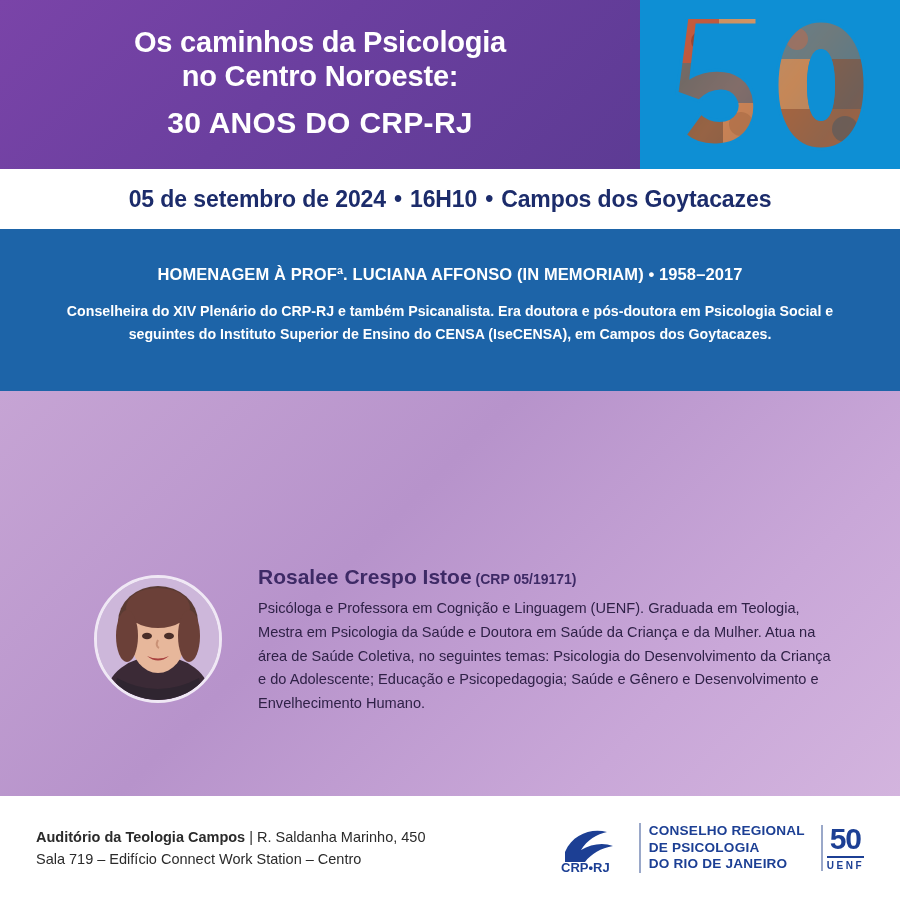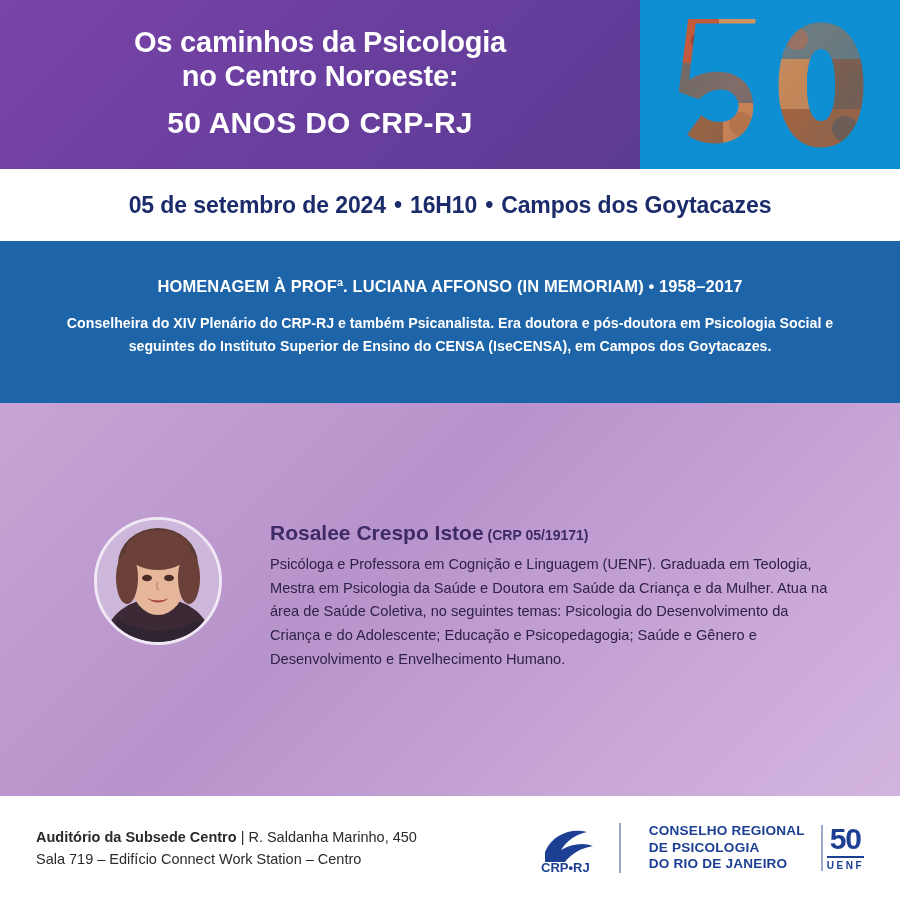--- a/index.html
+++ b/index.html
@@ -58,21 +58,21 @@
   }
   .digit {
     position: relative;
     width: 96px; height: 132px;
     margin: 0 3px;
   }
   .digit svg { display: block; }
 
   
   .datebar {
-    height: 72px;
+    height: 60px;
     background: #ffffff;
     display: flex;
     align-items: center;
     justify-content: center;
     color: #1c2c6b;
     font-weight: bold;
     font-size: 23px;
     letter-spacing: -0.1px;
   }
   .datebar .sep { margin: 0 8px; color: #1c2c6b; }
@@ -97,24 +97,23 @@
     font-weight: bold;
     max-width: 790px;
     margin: 0 auto;
   }
 
   
   .speaker-area {
     flex: 1 1 auto;
     background: linear-gradient(135deg, #c6a4d4 0%, #b793cb 40%, #c9a7d8 75%, #d3b4de 100%);
     position: relative;
-    padding: 114px 58px 0 58px;
-    display: flex;
-    align-items: flex-start;
-    gap: 12px;
+    padding: 90px 58px 0 58px;
+    display: flex;
+    align-items: center;
   }
   .avatar-col { flex: 0 0 200px; display: flex; justify-content: center; }
   .avatar {
     width: 128px; height: 128px;
     border-radius: 50%;
     border: 3px solid #f0e8f5;
     overflow: hidden;
     position: relative;
     background: #cbb6d8;
   }
@@ -154,21 +153,21 @@
   .footer-right { display: flex; align-items: center; }
   .crp-logo { display: flex; align-items: center; }
   .crp-mark { width: 72px; height: 52px; }
   .crp-name {
     color: #1c3f94;
     font-weight: bold;
     font-size: 13.6px;
     line-height: 1.25;
     letter-spacing: 0.2px;
     border-left: 2px solid #9aa8c9;
-    padding-left: 28px;
+    padding-left: 8px;
     margin-left: 10px;
   }
   .anos-badge {
     border-left: 2px solid #9aa8c9;
     margin-left: 16px;
     padding-left: 4px;
     text-align: center;
     color: #1c3f94;
   }
   .anos-50 { font-size: 30px; font-weight: bold; line-height: 0.95; letter-spacing: -1px; }
@@ -179,21 +178,21 @@
 </style>
 </head>
 <body>
 
 <div class="poster">
 
   <div class="header">
     <div class="header-left">
       <div class="title-line title-1">Os caminhos da Psicologia</div>
       <div class="title-line title-2">no Centro Noroeste:</div>
-      <div class="title-line title-3">50 ANOS DO CRP-RJ</div>
+      <div class="title-line title-3">30 ANOS DO CRP-RJ</div>
     </div>
     <div class="header-right">
       <div class="fifty-wrap">
         <div class="digit">
           <svg width="96" height="132" viewBox="0 0 96 132">
             <defs>
               <clipPath id="clip5">
                 <path d="M86,6 L26,6 L20,58 C34,50 56,48 70,58 C86,69 88,96 76,112 C62,130 30,130 14,116 L30,94 C40,104 58,104 64,94 C70,84 62,72 50,72 C42,72 34,76 28,82 L6,74 L16,-2 L86,-2 Z"></path>
               </clipPath>
               <linearGradient id="g5" x1="0" y1="0" x2="1" y2="1">
@@ -282,21 +281,21 @@
       <div>
         <span class="speaker-name">Rosalee Crespo Istoe</span><span class="speaker-crp">(CRP 05/19171)</span>
       </div>
       <div class="speaker-bio">Psicóloga e Professora em Cognição e Linguagem (UENF). Graduada em Teologia, Mestra em Psicologia da Saúde e Doutora em Saúde da Criança e da Mulher. Atua na área de Saúde Coletiva, no seguintes temas: Psicologia do Desenvolvimento da Criança e do Adolescente; Educação e Psicopedagogia; Saúde e Gênero e Desenvolvimento e Envelhecimento Humano.</div>
     </div>
   </div>
 
   <div class="footer">
     <div class="footer-left">
       <div>
-        <span class="bold">Auditório da Subsede Centro</span>
+        <span class="bold">Auditório da Teologia Campos</span>
         <span>| R. Saldanha Marinho, 450</span>
       </div>
       <div>Sala 719 – Edifício Connect Work Station – Centro</div>
     </div>
     <div class="footer-right">
       <div class="crp-logo">
         <svg class="crp-mark" viewBox="0 0 72 52">
           <path d="M8,30 C16,12 34,6 50,10 C40,12 30,18 24,28 C34,22 46,20 56,24 C44,26 34,32 28,40 L8,40 Z" fill="#1c3f94"></path>
           <text x="4" y="50" font-family="Liberation Sans, sans-serif" font-size="13" font-weight="bold" fill="#1c3f94">CRP•RJ</text>
         </svg>

